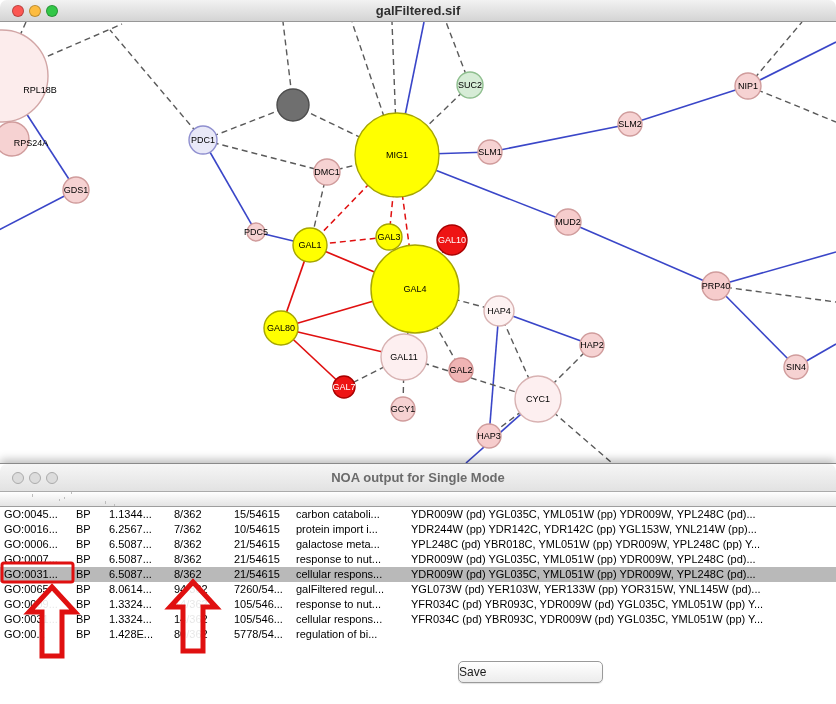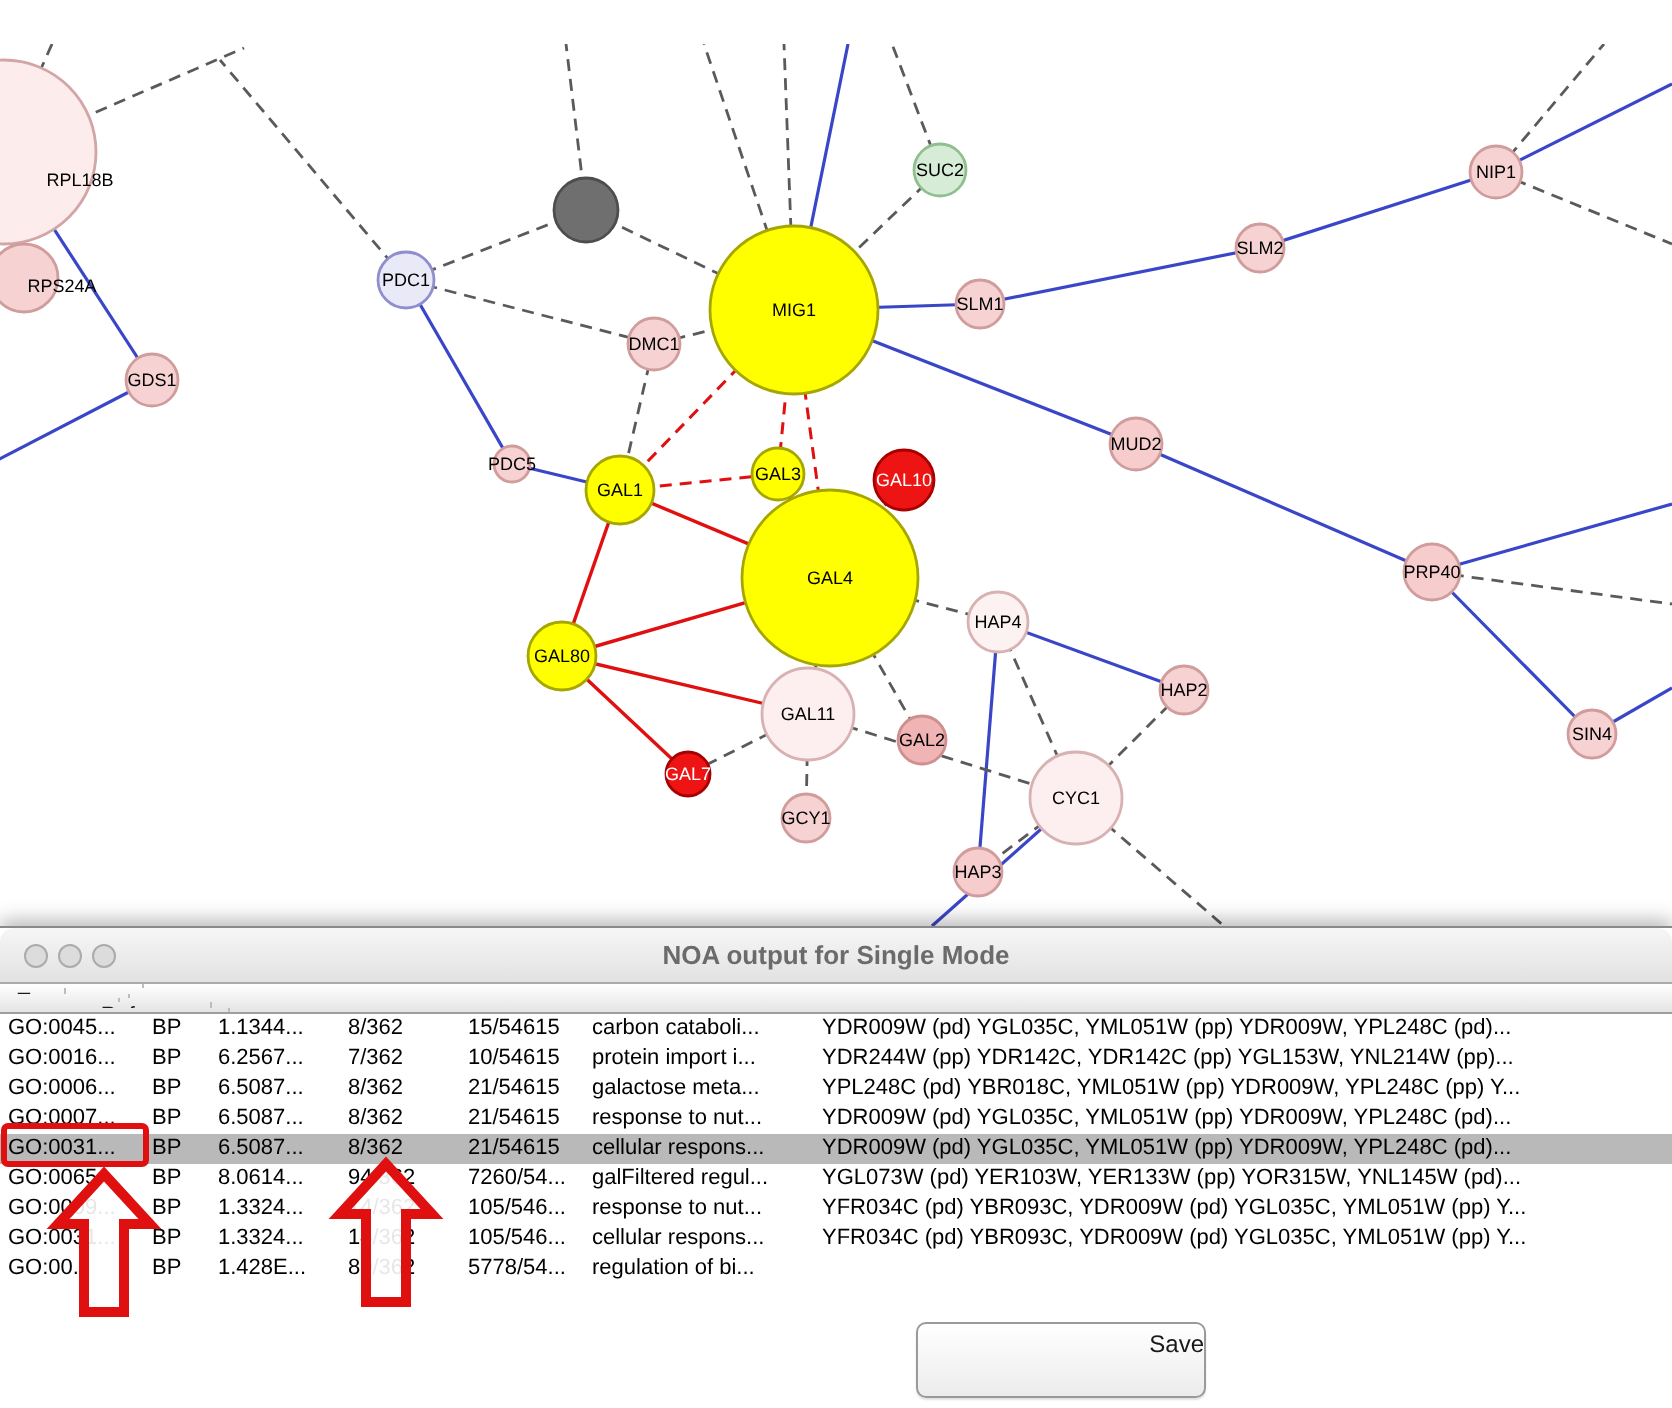--- a/index.html
+++ b/index.html
@@ -29,33 +29,41 @@
     border-bottom:1px solid #9e9e9e;flex-direction:column; }
   .th { font-size:11px; line-height:14px; color:#1c1c1c; text-align:center;
     border-right:1px solid #bdbdbd; overflow:hidden; white-space:nowrap; }
   .table-body { background:#fff; }
   .tr { display:flex; height:15px; background:#fff; }
   .tr.selected { background:#b9b9b9; }
   .td { font-size:11px; line-height:15px; color:#000; padding-left:4px;
     overflow:hidden; white-space:nowrap; }
 
   
-  .btn { position:absolute; top:197px; height:38px; border:1px solid #9a9a9a; border-radius:5px;
+  .btn { position:absolute; top:197px; height:22px; border:1px solid #9a9a9a; border-radius:5px;
     background:linear-gradient(#ffffff,#ececec); font-size:12px; color:#1a1a1a;
-    text-align:right; line-height:20px; box-shadow:0 1px 1px rgba(0,0,0,.12); cursor:default; }
+    text-align:left; line-height:20px; box-shadow:0 1px 1px rgba(0,0,0,.12); cursor:default; }
   #save-btn { left:458px; width:145px; }
   #cancel-btn { left:677px; width:145px; }
 
   
   #annotation-overlay { position:absolute; top:0; left:0; z-index:20; pointer-events:none; }
 </style>
 </head>
 <body>
 
 <div class="window-top">
+  <div class="titlebar">
+    <div class="lights">
+        <span class="light" style="background: rgb(252, 87, 83); border-color: rgba(0, 0, 0, 0.25);"></span>
+        <span class="light" style="background: rgb(253, 188, 64); border-color: rgba(0, 0, 0, 0.25);"></span>
+        <span class="light" style="background: rgb(51, 199, 72); border-color: rgba(0, 0, 0, 0.25);"></span>
+      </div>
+    <span class="title">galFiltered.sif</span>
+  </div>
   <svg id="graph-svg" width="836" height="441" viewBox="0 22 836 441">
       <line x1="-15" y1="18" x2="2" y2="76" stroke="#3a46c8" stroke-width="1.6"></line>
       <line x1="76" y1="190" x2="2" y2="76" stroke="#3a46c8" stroke-width="1.6"></line>
       <line x1="76" y1="190" x2="-5" y2="232" stroke="#3a46c8" stroke-width="1.6"></line>
       <line x1="203" y1="140" x2="256" y2="232" stroke="#3a46c8" stroke-width="1.6"></line>
       <line x1="256" y1="232" x2="310" y2="245" stroke="#3a46c8" stroke-width="1.6"></line>
       <line x1="397" y1="155" x2="490" y2="152" stroke="#3a46c8" stroke-width="1.6"></line>
       <line x1="490" y1="152" x2="630" y2="124" stroke="#3a46c8" stroke-width="1.6"></line>
       <line x1="630" y1="124" x2="748" y2="86" stroke="#3a46c8" stroke-width="1.6"></line>
       <line x1="748" y1="86" x2="836" y2="42" stroke="#3a46c8" stroke-width="1.6"></line>

